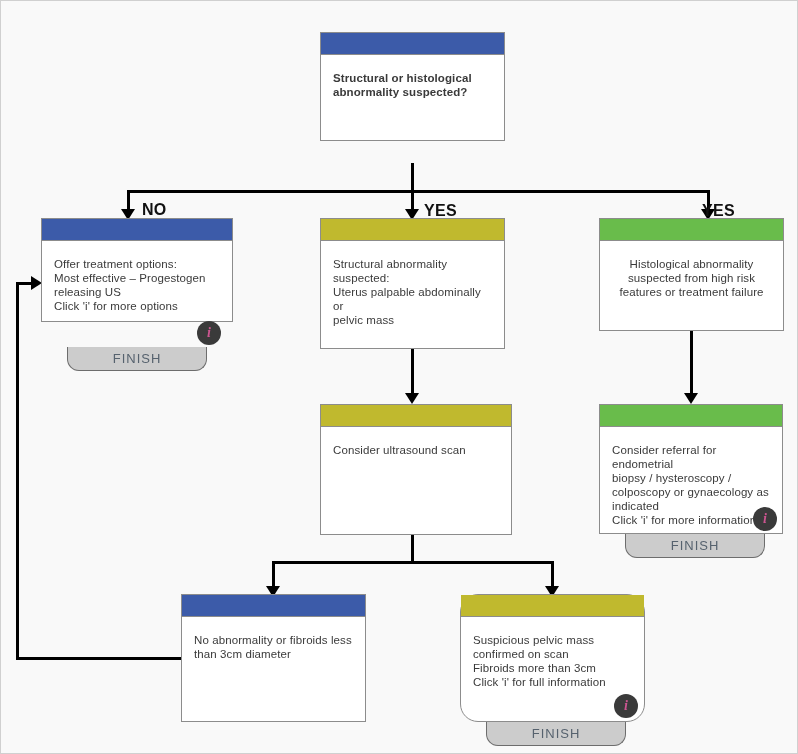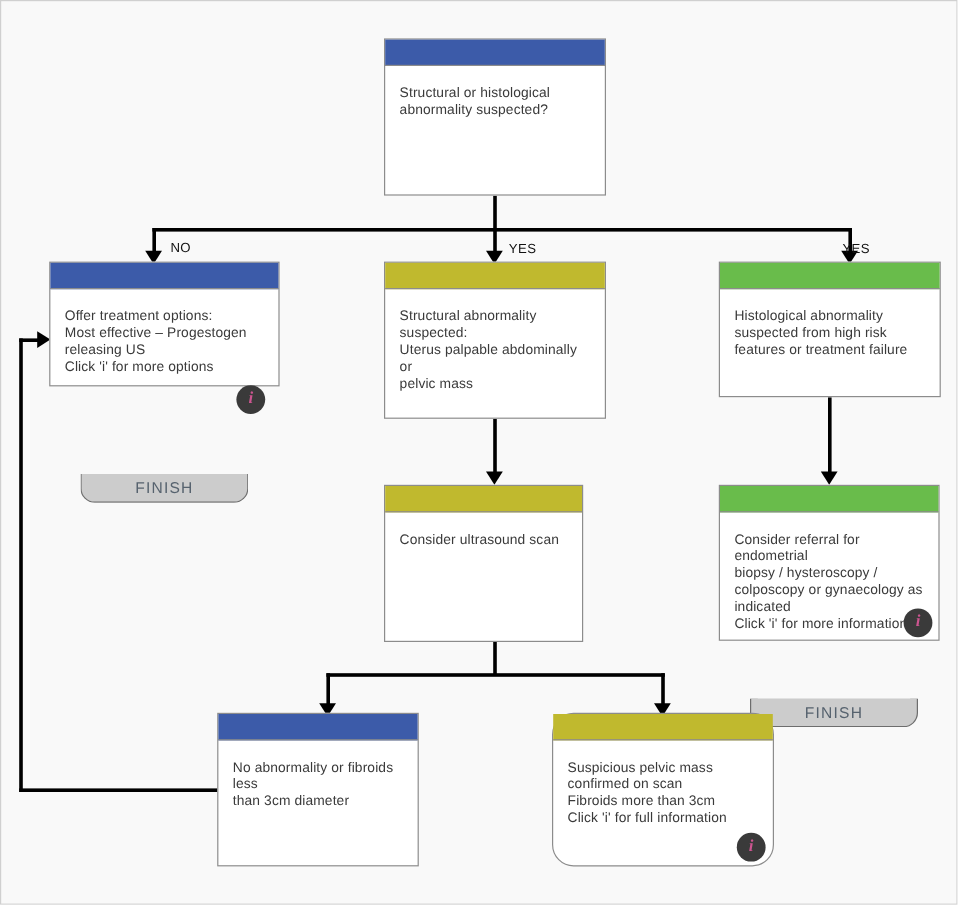--- a/index.html
+++ b/index.html
@@ -63,21 +63,21 @@
     background:#cccccc;
     border:1px solid #6d6d6d;
     box-sizing:border-box;
     display:flex;align-items:center;justify-content:center;
     font-size:13px;
     color:#56626e;
     letter-spacing:1px;
     z-index:1;
   }
   .tab.start{border-radius:12px 12px 0 0;border-bottom:none;}
-  .tab.finish{border-radius:0 0 12px 12px;border-top:none;margin-top:48px;}
+  .tab.finish{border-radius:0 0 12px 12px;border-top:none;}
 
   
   .ln{position:absolute;background:#000000;z-index:2;}
   .ln.v{width:3px;}
   .ln.h{height:3px;}
 
   .arrow-down{
     position:absolute;
     width:0;height:0;
     border-left:7px solid transparent;
@@ -89,34 +89,34 @@
     position:absolute;
     width:0;height:0;
     border-top:7px solid transparent;
     border-bottom:7px solid transparent;
     border-left:11px solid #000000;
     z-index:2;
   }
 
   .edge-label{
     position:absolute;
-    font-size:11px;
-    font-weight:normal;
+    font-size:16px;
+    font-weight:bold;
     color:#111111;
     z-index:4;
     letter-spacing:.3px;
   }
 </style>
 </head>
 <body>
 
 <div id="canvas">
 
 
-  <div class="node" style="left:319px;top:31px;width:185px;height:131px;">
+  <div class="node" style="left:319px;top:31px;width:185px;height:109px;font-weight:bold;">
     <div class="bar blue"></div>
     <div class="body">Structural or histological
 abnormality suspected?</div>
   </div>
 
   <div class="ln v" style="left:410px;top:162px;width:3px;height:29px;"></div>
 
   <div class="ln h" style="left:126px;top:189px;width:583px;height:3px;"></div>
 
   <div class="ln v" style="left:126px;top:189px;width:3px;height:23px;"></div>
@@ -149,31 +149,31 @@
     <div class="bar yellow"></div>
     <div class="body">Structural abnormality
 suspected:
 Uterus palpable abdominally or
 pelvic mass</div>
   </div>
 
   <div class="ln v" style="left:410px;top:348px;width:3px;height:47px;"></div>
   <div class="arrow-down" style="left:404px;top:392px;"></div>
 
-  <div class="node" style="left:598px;top:217px;width:185px;height:113px;">
+  <div class="node" style="left:598px;top:217px;width:185px;height:113px;text-align:center;">
     <div class="bar green"></div>
     <div class="body">Histological abnormality
 suspected from high risk
 features or treatment failure</div>
   </div>
 
   <div class="ln v" style="left:689px;top:330px;width:3px;height:65px;"></div>
   <div class="arrow-down" style="left:683px;top:392px;"></div>
 
-  <div class="node" style="left:319px;top:403px;width:166px;height:131px;">
+  <div class="node" style="left:319px;top:403px;width:192px;height:131px;">
     <div class="bar yellow"></div>
     <div class="body">Consider ultrasound scan</div>
   </div>
 
   <div class="ln v" style="left:410px;top:534px;width:3px;height:28px;"></div>
   <div class="ln h" style="left:271px;top:560px;width:282px;height:3px;"></div>
   <div class="ln v" style="left:271px;top:560px;width:3px;height:29px;"></div>
   <div class="arrow-down" style="left:265px;top:585px;"></div>
   <div class="ln v" style="left:550px;top:560px;width:3px;height:29px;"></div>
   <div class="arrow-down" style="left:544px;top:585px;"></div>
@@ -186,21 +186,21 @@
 indicated
 Click 'i' for more information</div>
   </div>
   <div class="info-badge" style="left:752px;top:506px;">
     <span>i</span>
   </div>
   <div class="tab finish" style="left:624px;top:533px;width:140px;height:24px;">
     <span>FINISH</span>
   </div>
 
-  <div class="node" style="left:180px;top:593px;width:168px;height:128px;">
+  <div class="node" style="left:180px;top:593px;width:185px;height:128px;">
     <div class="bar blue"></div>
     <div class="body">No abnormality or fibroids less
 than 3cm diameter</div>
   </div>
 
   <div class="node" style="left:459px;top:593px;width:185px;height:128px;border-radius:18px;">
     <div class="bar yellow"></div>
     <div class="body">Suspicious pelvic mass
 confirmed on scan
 Fibroids more than 3cm

